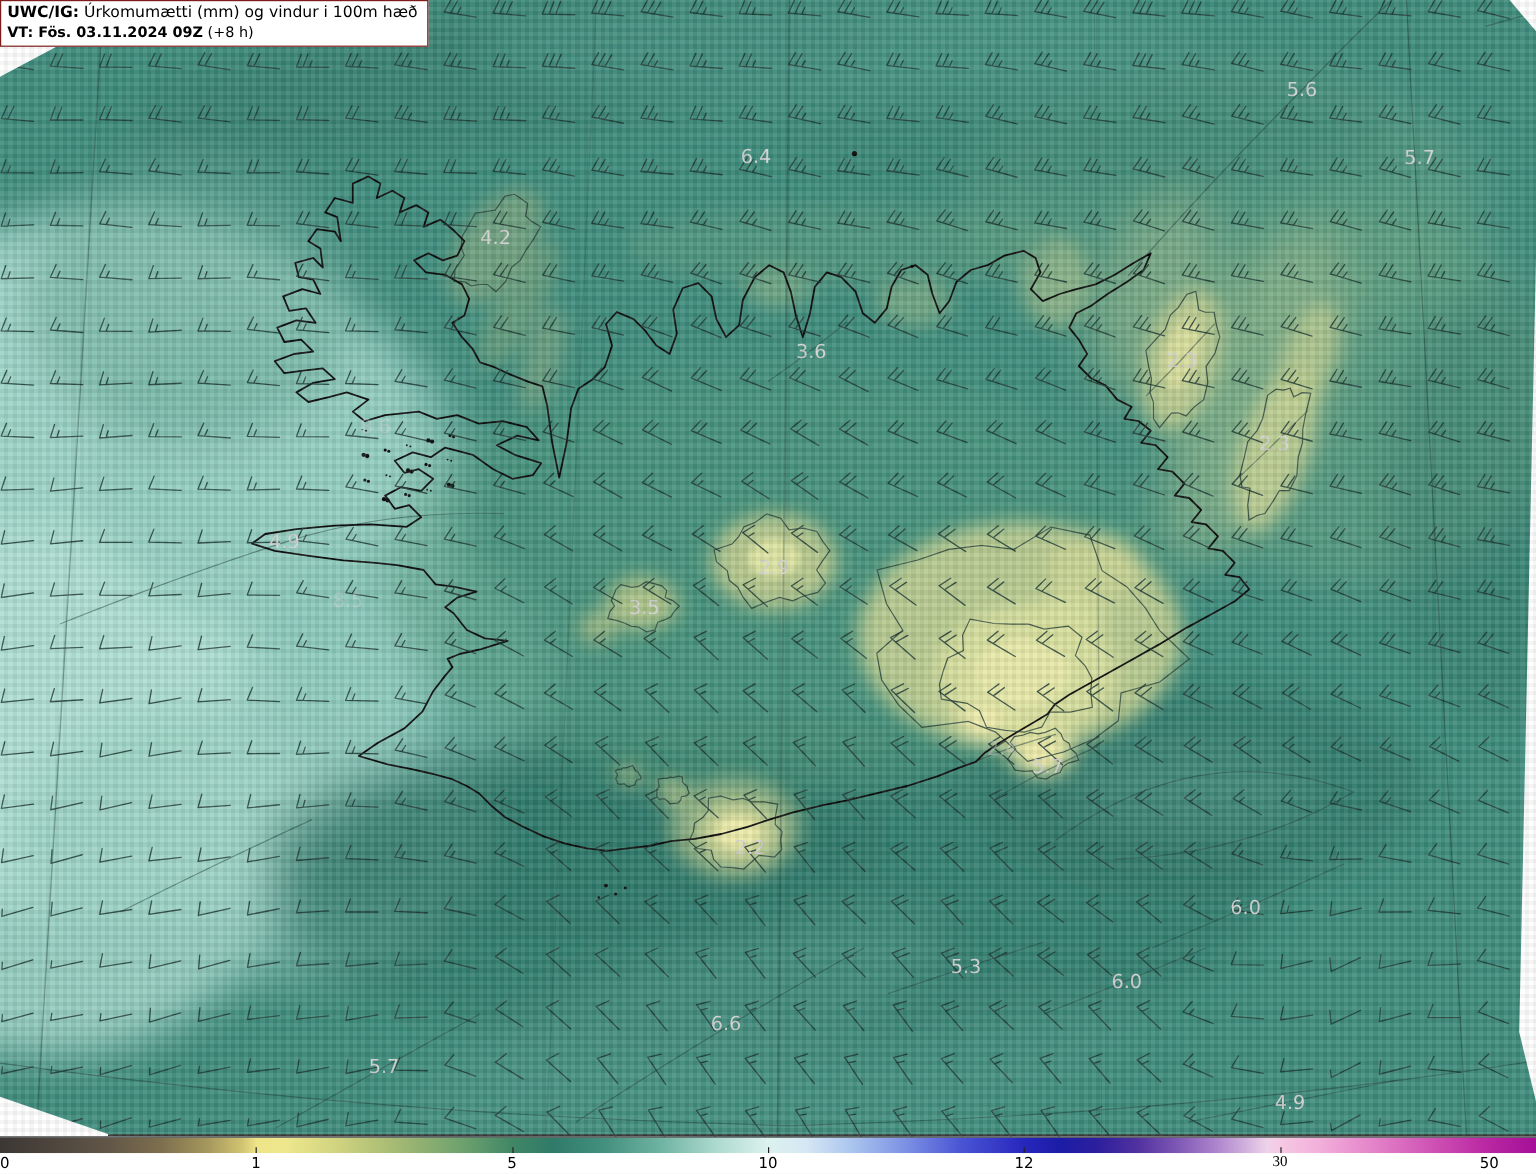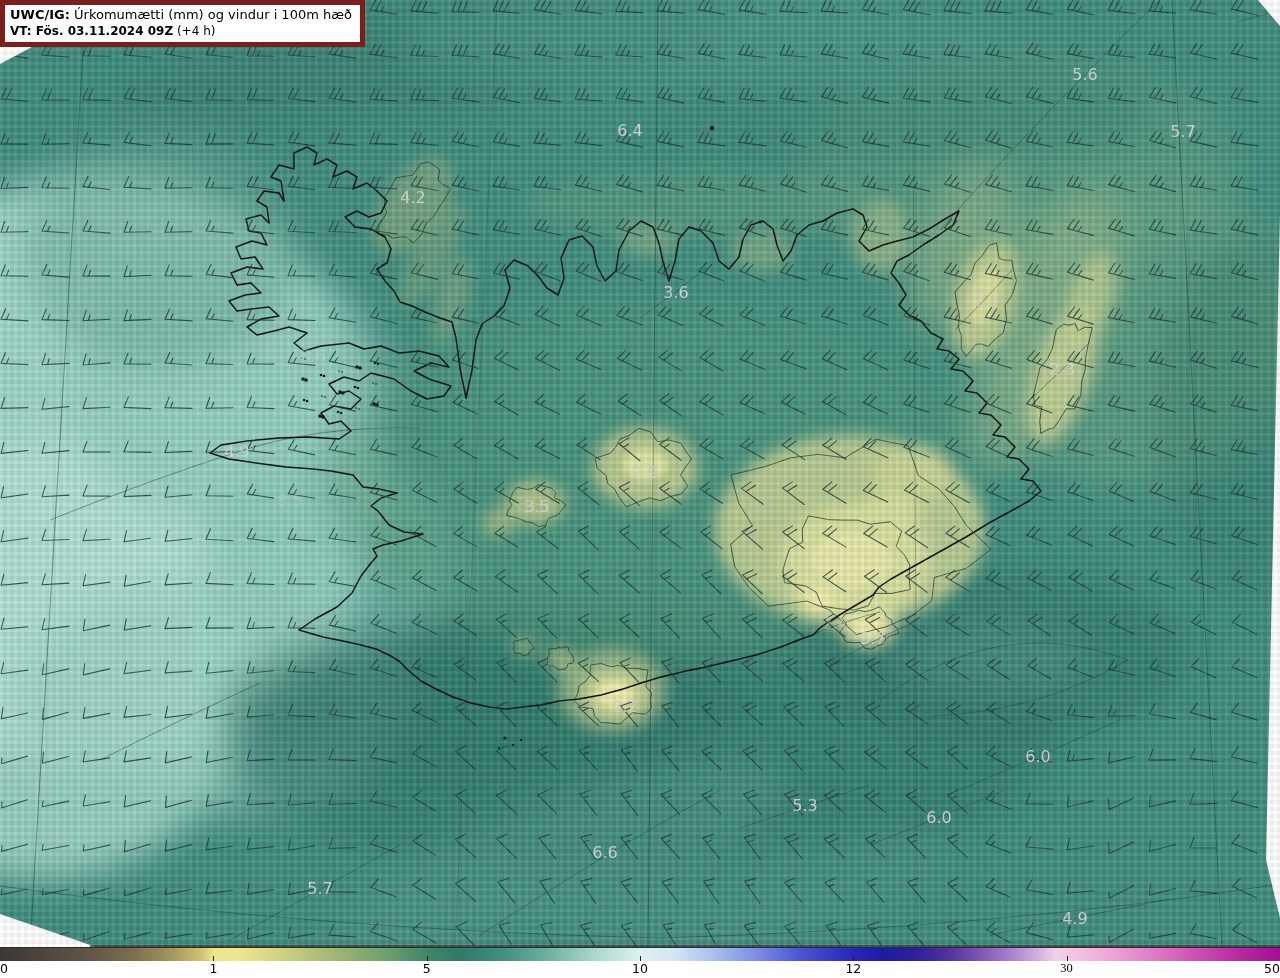--- a/index.html
+++ b/index.html
@@ -5,21 +5,21 @@
   html,body{margin:0;padding:0;background:#fff;}
   #stage{position:relative;width:1280px;height:978px;overflow:hidden;background:#fff;
          font-family:"DejaVu Sans",sans-serif;}
   #mapwrap{position:absolute;left:0;top:0;width:1280px;height:947px;overflow:hidden;}
   
   #mapwrap .mottle{position:absolute;left:0;top:0;width:100%;height:100%;pointer-events:none;
     background-image:
       repeating-linear-gradient(0deg, rgba(255,255,255,.05) 0 3.5px, rgba(0,0,0,.04) 3.5px 7px),
       repeating-linear-gradient(90deg, rgba(255,255,255,.05) 0 3.5px, rgba(0,0,0,.04) 3.5px 7px);
   }
-  #titlebox{position:absolute;left:0;top:0;background:#fff;border:5px solid #7f1d1d;
+  #titlebox{position:absolute;left:0;top:0;background:#fff;border:1px solid #7f1d1d;
     padding:2px 8px 3px 5px;font-size:13px;line-height:1.3;color:#000;white-space:nowrap;z-index:30;}
   #titlebox .l23{font-size:12px;}
   #titlebox b{font-weight:bold;}
   #cbar{position:absolute;left:0;top:947px;width:1280px;height:14px;border-top:1px solid #2a2a2a;box-sizing:border-box;}
   #cbar .tick{position:absolute;bottom:0;width:1px;height:5px;background:#222;}
   #cbarlabels{position:absolute;left:0;top:961px;width:1280px;height:17px;background:#fff;}
   #cbarlabels span{position:absolute;top:0;font-size:12.5px;color:#000;transform:translateX(-50%);}
   #cbarlabels span.first{transform:none;}
   #cbarlabels span.last{transform:translateX(-100%);}
   svg text.clbl{font-family:"DejaVu Sans",sans-serif;font-size:16px;fill:#d2d2d2;}
@@ -247,32 +247,32 @@
           <text x="605" y="858" text-anchor="middle" class="clbl">6.6</text>
           <text x="320" y="894" text-anchor="middle" class="clbl">5.7</text>
           <text x="1075" y="924" text-anchor="middle" class="clbl">4.9</text>
         </g>
     </svg>
     <div class="mottle"></div>
   </div>
 
   <div id="titlebox">
     <div><b>UWC/IG:</b><span> Úrkomumætti (mm) og vindur i 100m hæð</span></div>
-    <div class="l23"><b>VT: Fös. 03.11.2024 09Z</b><span> (+4 h)</span></div>
+    <div class="l23"><b>VT: Fös. 03.11.2024 09Z</b><span> (+8 h)</span></div>
   </div>
 
   <div id="cbar" style="background: linear-gradient(to right, rgb(59, 55, 52) 0%, rgb(76, 68, 60) 3%, rgb(97, 86, 71) 7%, rgb(125, 111, 78) 10.5%, rgb(165, 151, 92) 13.5%, rgb(211, 196, 114) 15.8%, rgb(238, 228, 136) 16.7%, rgb(239, 231, 141) 18.5%, rgb(207, 211, 127) 22%, rgb(162, 184, 115) 26%, rgb(111, 162, 110) 30%, rgb(65, 135, 102) 33.3%, rgb(47, 122, 104) 36%, rgb(69, 145, 127) 39.5%, rgb(111, 179, 162) 43%, rgb(171, 216, 205) 46.5%, rgb(220, 242, 238) 50%, rgb(213, 231, 244) 52.5%, rgb(170, 196, 238) 55.5%, rgb(124, 144, 228) 59%, rgb(75, 85, 212) 62.5%, rgb(39, 38, 188) 66.7%, rgb(28, 28, 166) 69%, rgb(45, 31, 158) 71.5%, rgb(80, 49, 159) 74%, rgb(124, 85, 180) 76.5%, rgb(169, 129, 203) 79%, rgb(212, 179, 222) 81.2%, rgb(238, 211, 234) 82.5%, rgb(246, 201, 228) 83.3%, rgb(242, 174, 218) 86%, rgb(227, 130, 201) 89.5%, rgb(208, 85, 182) 93%, rgb(188, 42, 164) 96.5%, rgb(164, 15, 151) 100%);">
       <div class="tick" style="left: 213.376px;"></div>
       <div class="tick" style="left: 426.624px;"></div>
       <div class="tick" style="left: 640px;"></div>
       <div class="tick" style="left: 853.376px;"></div>
       <div class="tick" style="left: 1066.62px;"></div>
     </div>
   <div id="cbarlabels">
       <span class="first" style="left: 0px;">0</span>
       <span style="left: 213.376px;">1</span>
       <span style="left: 426.624px;">5</span>
       <span style="left: 640px;">10</span>
       <span style="left: 853.376px;">12</span>
       <span style="left: 1066.62px; font-family: Liberation Serif, serif;">30</span>
-      <span class="last" style="left: 1280px;">50</span>
+      <span class="last" style="left: 1249px;">50</span>
     </div>
 </div>
 
 </body></html>

